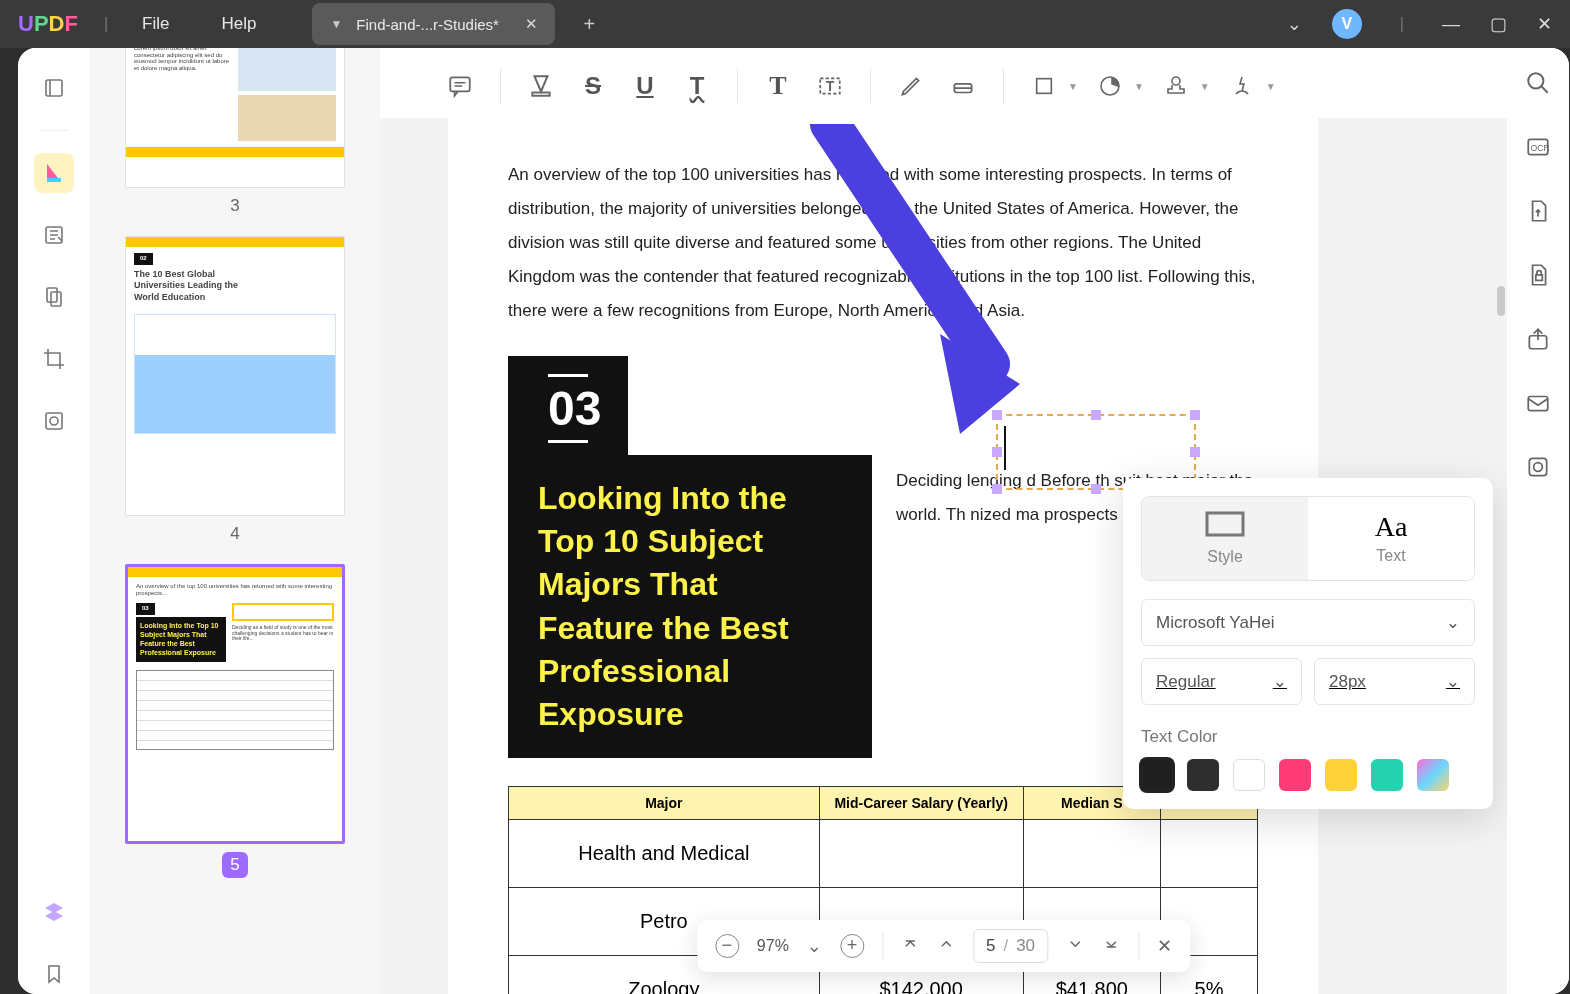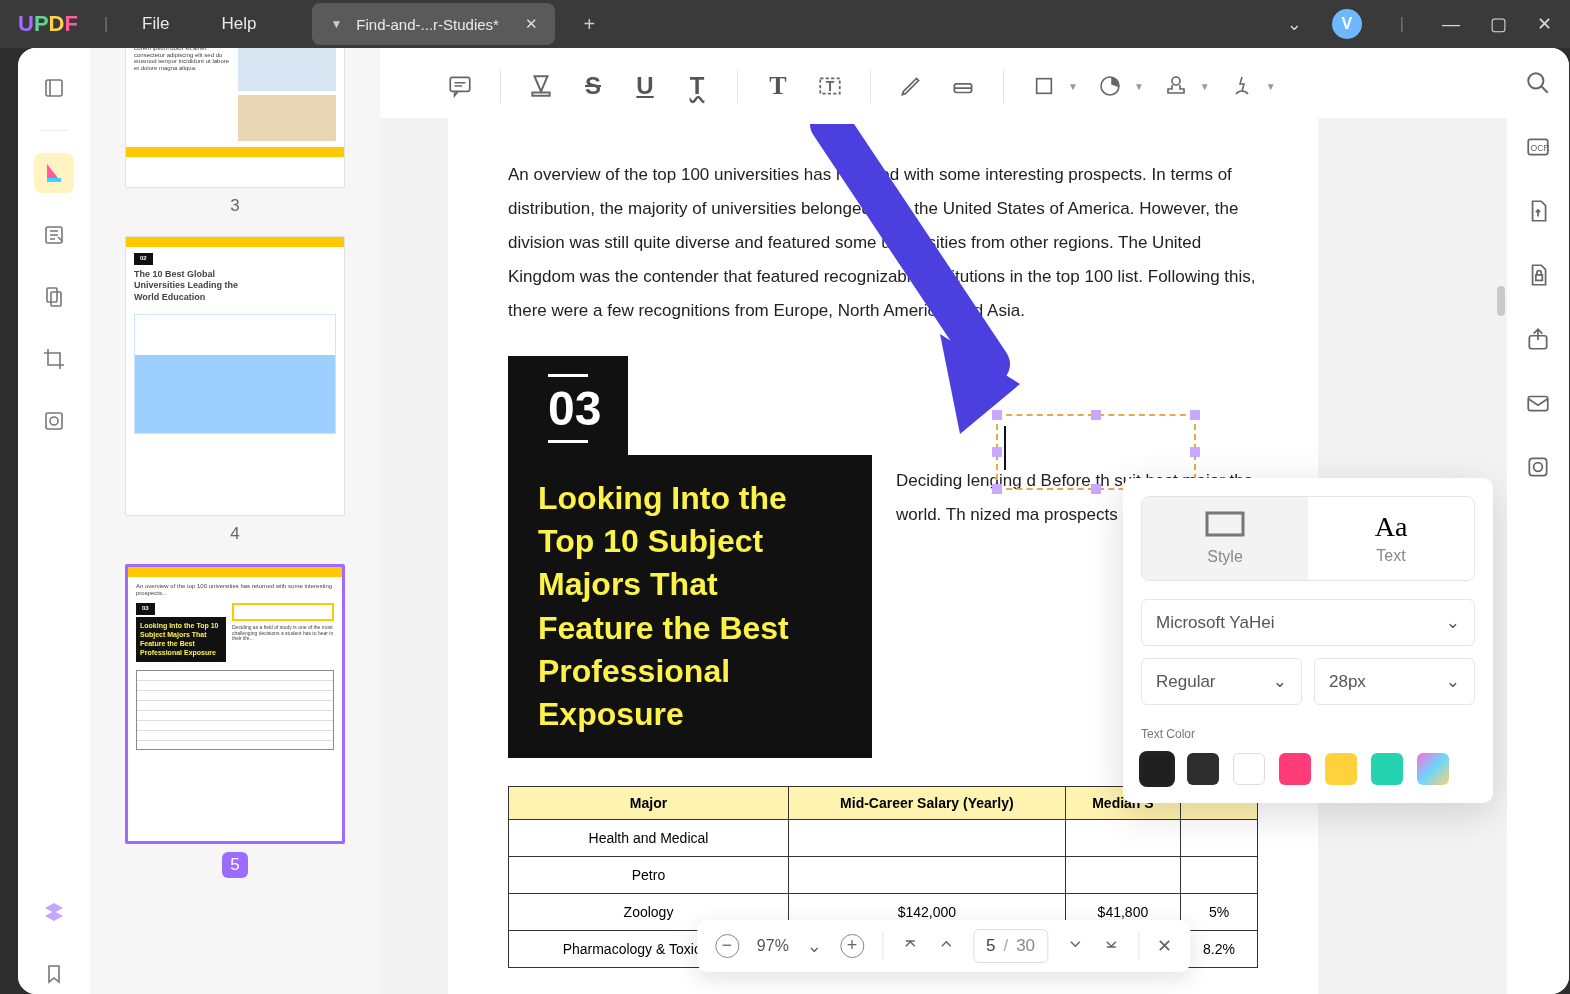--- a/index.html
+++ b/index.html
@@ -46,38 +46,38 @@
   .page{position:absolute;top:0;left:68px;width:870px;background:#fff;min-height:1000px;padding:40px 60px;}
   .para{font-size:17px;color:#222;line-height:2.0;margin-bottom:28px;}
   .blocks{display:flex;gap:24px;margin-top:8px;}
   .block03{background:#111;color:#fff;padding:14px 40px 10px;font-size:48px;font-weight:700;width:120px;text-align:center;}
   .block03 .line{height:3px;background:#fff;margin:4px 0;}
   .blockY{background:#111;color:#fdf24a;padding:22px 30px;font-size:32px;font-weight:800;line-height:1.35;width:364px;margin-top:-2px;}
   .sidetext{font-size:17px;color:#222;line-height:2.0;flex:1;padding-top:108px;}
 
   .tbl{width:100%;border-collapse:collapse;margin-top:28px;}
   .tbl th{background:#fff3b0;border:1px solid #333;padding:8px;font-size:14px;font-weight:700;}
-  .tbl td{border:1px solid #333;padding:10px;font-size:14px;text-align:center;}
+  .tbl td{border:1px solid #333;padding:22px;font-size:20px;text-align:center;}
 
   .textbox-sel{position:absolute;top:296px;left:616px;width:200px;height:76px;border:2px dashed #e7a94a;}
   .handle{position:absolute;width:10px;height:10px;background:#c9a9ff;}
   .textbox-sel .caret{position:absolute;left:6px;top:10px;width:2px;height:44px;background:#111;}
 
   .arrow-ann{position:absolute;top:6px;left:430px;width:220px;height:320px;pointer-events:none;}
 
   .popup{position:absolute;top:360px;right:14px;width:370px;background:#fff;border-radius:10px;box-shadow:0 10px 40px rgba(0,0,0,.15);padding:18px;}
   .seg{display:flex;border:1px solid #e4e4e4;border-radius:8px;overflow:hidden;margin-bottom:18px;}
   .seg-item{flex:1;text-align:center;padding:14px 0;color:#888;cursor:pointer;}
   .seg-item.active{background:#fff;}
   .seg-item:not(.active){background:#f3f3f3;}
   .seg-item .big{font-size:28px;display:block;margin-bottom:4px;color:#666;}
   .field{border:1px solid #e4e4e4;border-radius:6px;padding:12px 14px;font-size:17px;color:#555;display:flex;align-items:center;justify-content:space-between;margin-bottom:12px;cursor:pointer;}
-  .row{display:flex;gap:12px;}
+  .row{display:flex;gap:12px;text-decoration:underline;}
   .row .field{flex:1;}
-  .lbl{font-size:12px;color:#777;margin:10px 0 12px;}
+  .lbl{font-size:17px;color:#777;margin:10px 0 12px;}
   .swatches{display:flex;gap:14px;}
   .sw{width:32px;height:32px;border-radius:6px;cursor:pointer;}
   .sw.outlined{box-shadow:0 0 0 2px #222 inset, 0 0 0 2px #222;}
 
   .rightrail{position:absolute;top:0;right:0;width:62px;height:100%;background:#fff;display:flex;flex-direction:column;align-items:center;padding-top:22px;gap:34px;}
   .rr-btn{color:#666;cursor:pointer;}
 
   .paging{position:absolute;bottom:22px;left:50%;transform:translateX(-50%);height:52px;background:#fff;border-radius:10px;box-shadow:0 6px 24px rgba(0,0,0,.12);display:flex;align-items:center;padding:0 18px;gap:18px;}
   .pg-btn{color:#666;font-size:18px;cursor:pointer;}
   .pg-field{border:1px solid #ddd;border-radius:6px;padding:6px 12px;font-size:17px;color:#444;display:flex;gap:8px;}

